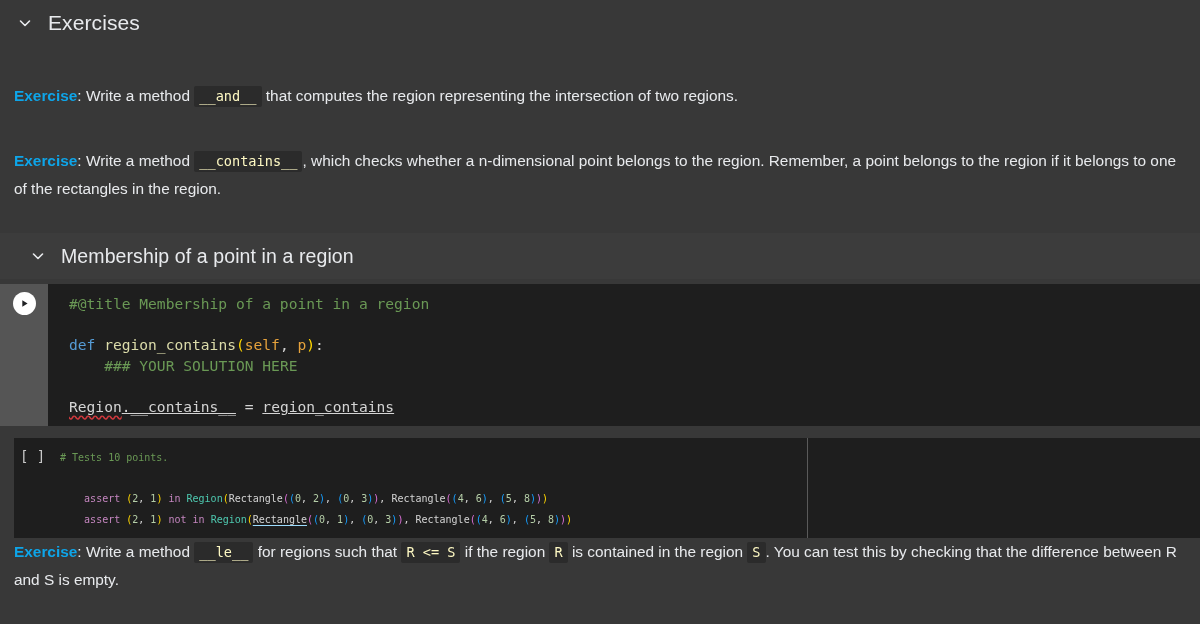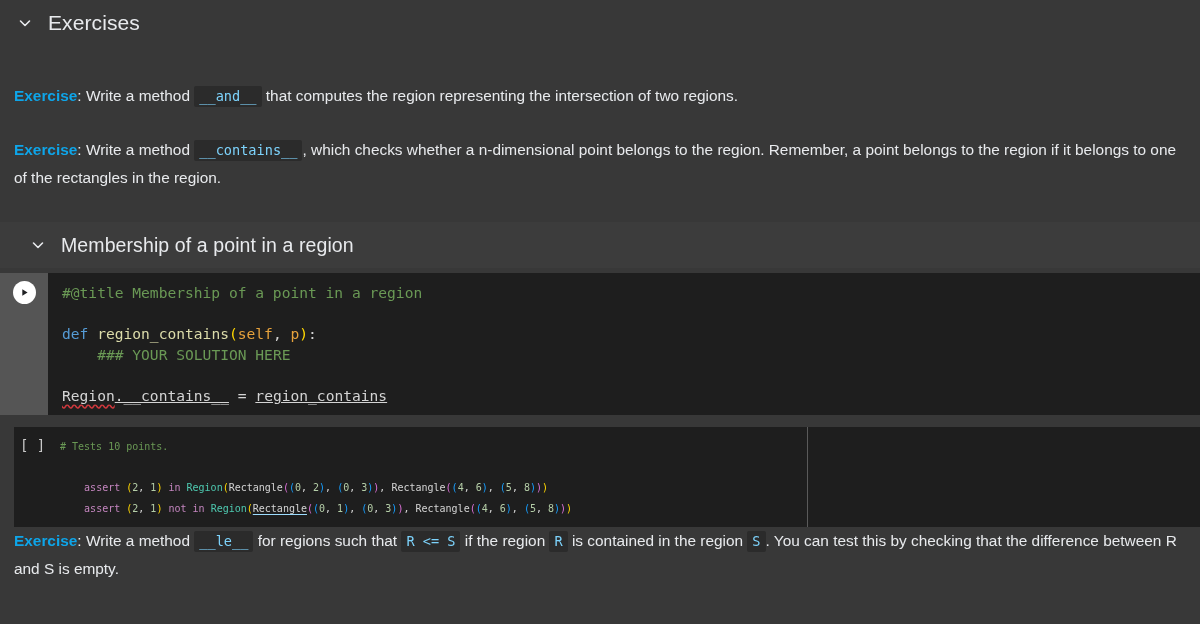--- a/index.html
+++ b/index.html
@@ -42,21 +42,21 @@
     font-size: 15.4px;
     line-height: 27px;
   }
   .prose p { margin: 0; }
   .para { margin: 0; }
   .strong { font-weight: 700; color: #0ea5e9; }
   code.inline {
     font-family: "DejaVu Sans Mono", monospace;
     font-size: 13.6px;
     background: #2b2b2b;
-    color: #7dd3fc;
+    color: #fef9c3;
     padding: 2px 5px 3px 5px;
     border-radius: 2px;
     white-space: pre;
   }
 
   
   .cell {
     display: flex;
     background: #1e1e1e;
   }
@@ -151,21 +151,21 @@
     </span>
     <span class="section-title">Exercises</span>
   </div>
 
   <div class="prose" style="margin-top:36px;">
     <p class="para">
       <span class="strong">Exercise</span><span>: </span><span>Write a method </span><code class="inline">__and__</code><span> that computes the region representing the intersection of two regions.</span>
     </p>
   </div>
 
-  <div class="prose" style="margin-top:26px;">
+  <div class="prose" style="margin-top:37px;">
     <p class="para">
       <span class="strong">Exercise</span><span>: </span><span>Write a method </span><code class="inline">__contains__</code><span>, which checks whether a n-dimensional point belongs to the region. Remember, a point belongs to the region if it belongs to one of the rectangles in the region.</span>
     </p>
   </div>
 
   <div class="section-header" style="margin-top:31px;padding-left:27px;">
     <span class="chev">
       <svg width="16" height="16" viewBox="0 0 16 16">
         <path d="M3.5 6 L8 10.5 L12.5 6" fill="none" stroke="#e8eaed" stroke-width="1.6" stroke-linecap="round" stroke-linejoin="round"></path>
       </svg>
@@ -175,21 +175,21 @@
 
   <div class="cell" style="margin-top:5px;height:142px;">
     <div class="cell-gutter">
       <div class="run-btn">
         <svg width="13" height="13" viewBox="0 0 13 13">
           <path d="M4.3 3.2 L9.6 6.5 L4.3 9.8 Z" fill="#202124"></path>
         </svg>
       </div>
     </div>
     <div class="cell-body">
-      <pre class="code" style="padding-left:14px;"><span class="t-com">#@title Membership of a point in a region</span>
+      <pre class="code" style="padding-left:21px;"><span class="t-com">#@title Membership of a point in a region</span>
 
 <span class="t-kw">def</span> <span class="t-fn">region_contains</span><span class="t-p1">(</span><span class="t-self">self</span>, <span class="t-self">p</span><span class="t-p1">)</span>:
     <span class="t-com">### YOUR SOLUTION HERE</span>
 
 <span class="t-id squiggle">Region</span><span class="t-id">.__contains__</span> <span class="t-white">=</span> <span class="t-id">region_contains</span></pre>
     </div>
   </div>
 
   <div class="cell2" style="height:100px;">
     <div class="cell2-gutter">[ ]</div>

